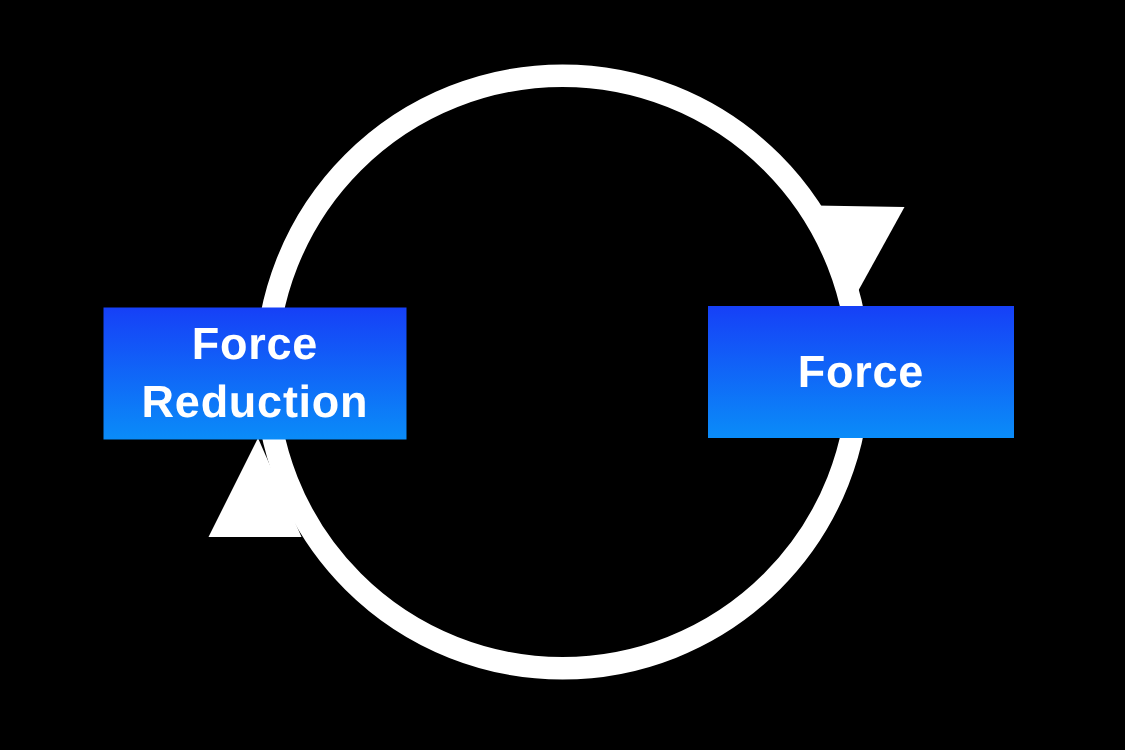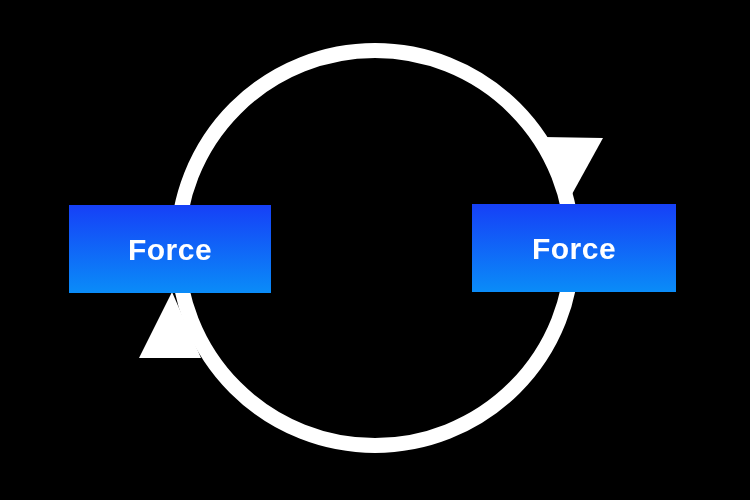--- a/index.html
+++ b/index.html
@@ -58,19 +58,20 @@
 <div class="stage" style="background: rgb(0, 0, 0);">
 
   <svg class="ring-svg" viewBox="0 0 750 500" aria-hidden="true">
     <circle cx="375" cy="248" r="197.5" fill="none" stroke-width="15" stroke="#ffffff"></circle>
     <polygon points="543,137 603,138 566,205" fill="#ffffff"></polygon>
     <polygon points="139,358 201,358 172,292" fill="#ffffff"></polygon>
   </svg>
 
   <div class="node node-left" style="background: linear-gradient(rgb(22, 64, 247), rgb(10, 140, 248)); color: rgb(255, 255, 255);">
     <span class="node-line">Force</span>
+    <span class="node-line">Reduction</span>
   </div>
 
   <div class="node node-right" style="background: linear-gradient(rgb(22, 64, 247), rgb(10, 140, 248)); color: rgb(255, 255, 255);">
     <span class="node-line">Force</span>
   </div>
 
 </div>
 
 </body></html>

